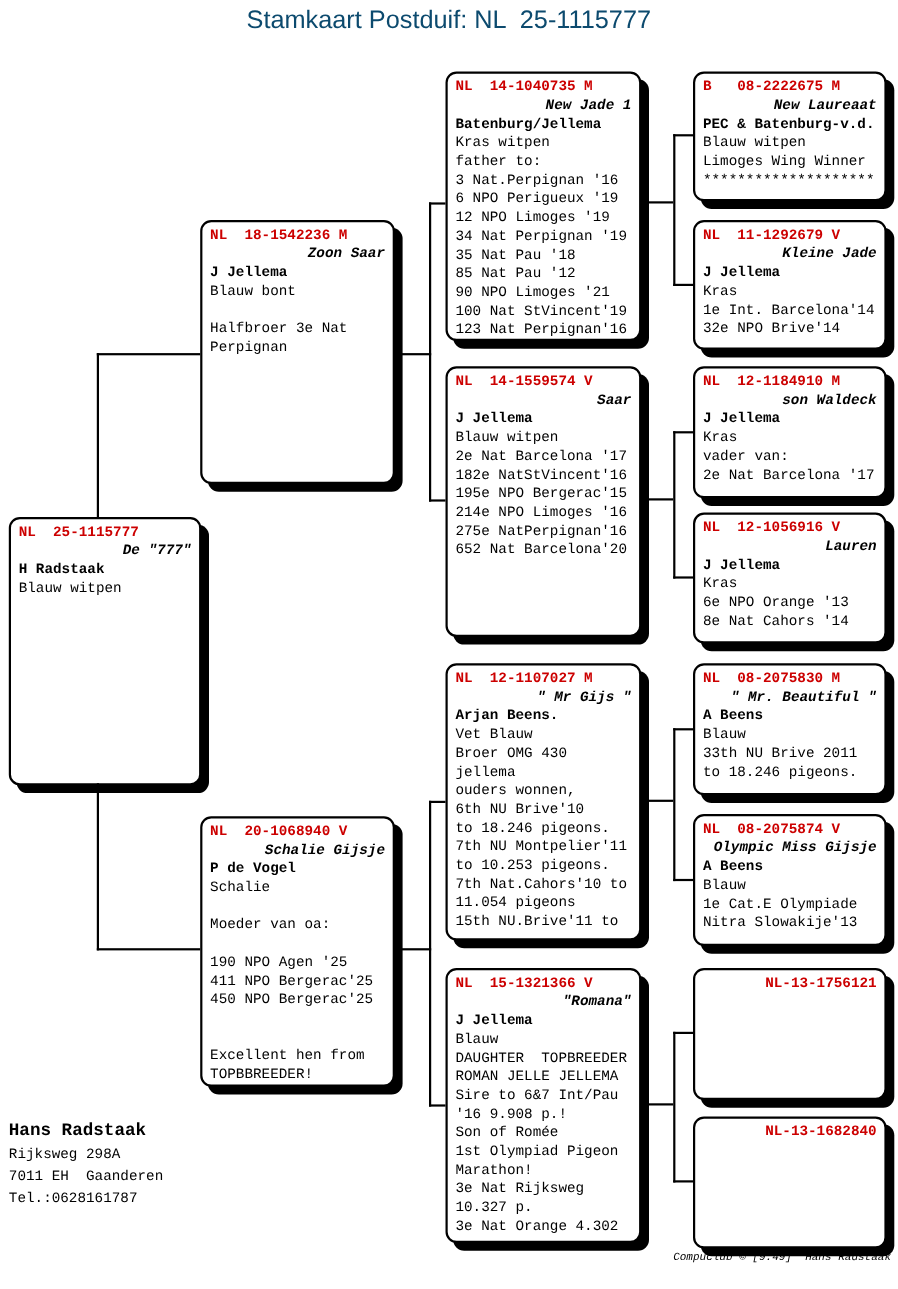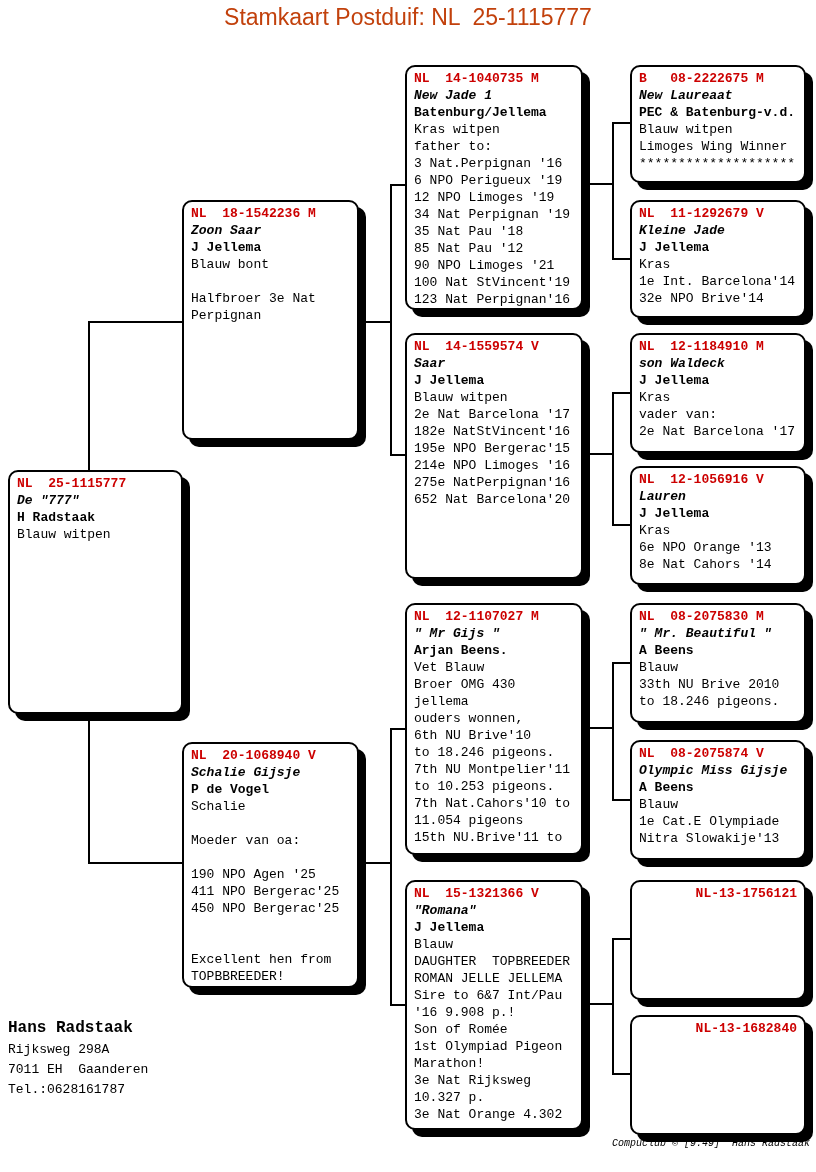--- a/index.html
+++ b/index.html
@@ -1,28 +1,28 @@
 <!DOCTYPE html>
 <html style="--accent: #cc0000;"><head>
 <meta charset="utf-8">
 <style>
   :root{ --accent:#cc0000; }
   html,body{ margin:0; padding:0; background:#ffffff; }
   #page{ position:relative; width:816px; height:1172px; background:#ffffff;
          font-family:"Liberation Mono","DejaVu Sans Mono",monospace; overflow:hidden; }
   #title{ position:absolute; left:0; top:4px; width:816px; text-align:center;
           font-family:"Liberation Sans","DejaVu Sans",sans-serif; font-size:23px;
-          color:#c2410c; white-space:pre; }
+          color:#0c4a6e; white-space:pre; }
   .box{ position:absolute; box-sizing:border-box; background:#fff;
         border:2px solid #000; border-radius:10px; box-shadow:7px 7px 0 #000;
         padding:3px 7px; font-size:13px; line-height:17px; overflow:hidden; }
   .box-header{ color:var(--accent); font-weight:bold; white-space:pre; min-height:17px; }
   .box-header.centered{ text-align:right; }
   .line{ white-space:pre; min-height:17px; }
-  .line.name{ font-style:italic; font-weight:bold; }
+  .line.name{ font-style:italic; font-weight:bold;text-align:right; }
   .line.loft{ font-weight:bold; }
   .conn{ position:absolute; background:#000; }
   #owner{ position:absolute; left:8px; top:1016px; }
   #owner-name{ font-size:16px; font-weight:bold; line-height:24px; white-space:pre; }
   .owner-line{ font-size:13px; line-height:20px; white-space:pre; }
   #footer{ position:absolute; right:6px; top:1138px; font-size:10px;
            font-style:italic; font-weight:normal; white-space:pre; }
 </style>
 </head>
 <body>
@@ -178,21 +178,21 @@
         <div class="line">6e NPO Orange '13</div>
         <div class="line">8e Nat Cahors '14</div>
       </div>
   </div>
   <div class="box" style="left:630px;top:603px;width:176px;height:120px">
     <div class="box-header">NL  08-2075830 M</div>
     <div>
         <div class="line name">" Mr. Beautiful "</div>
         <div class="line loft">A Beens</div>
         <div class="line">Blauw</div>
-        <div class="line">33th NU Brive 2010</div>
+        <div class="line">33th NU Brive 2011</div>
         <div class="line">to 18.246 pigeons.</div>
       </div>
   </div>
   <div class="box" style="left:630px;top:740px;width:176px;height:120px">
     <div class="box-header">NL  08-2075874 V</div>
     <div>
         <div class="line name">Olympic Miss Gijsje</div>
         <div class="line loft">A Beens</div>
         <div class="line">Blauw</div>
         <div class="line">1e Cat.E Olympiade</div>

